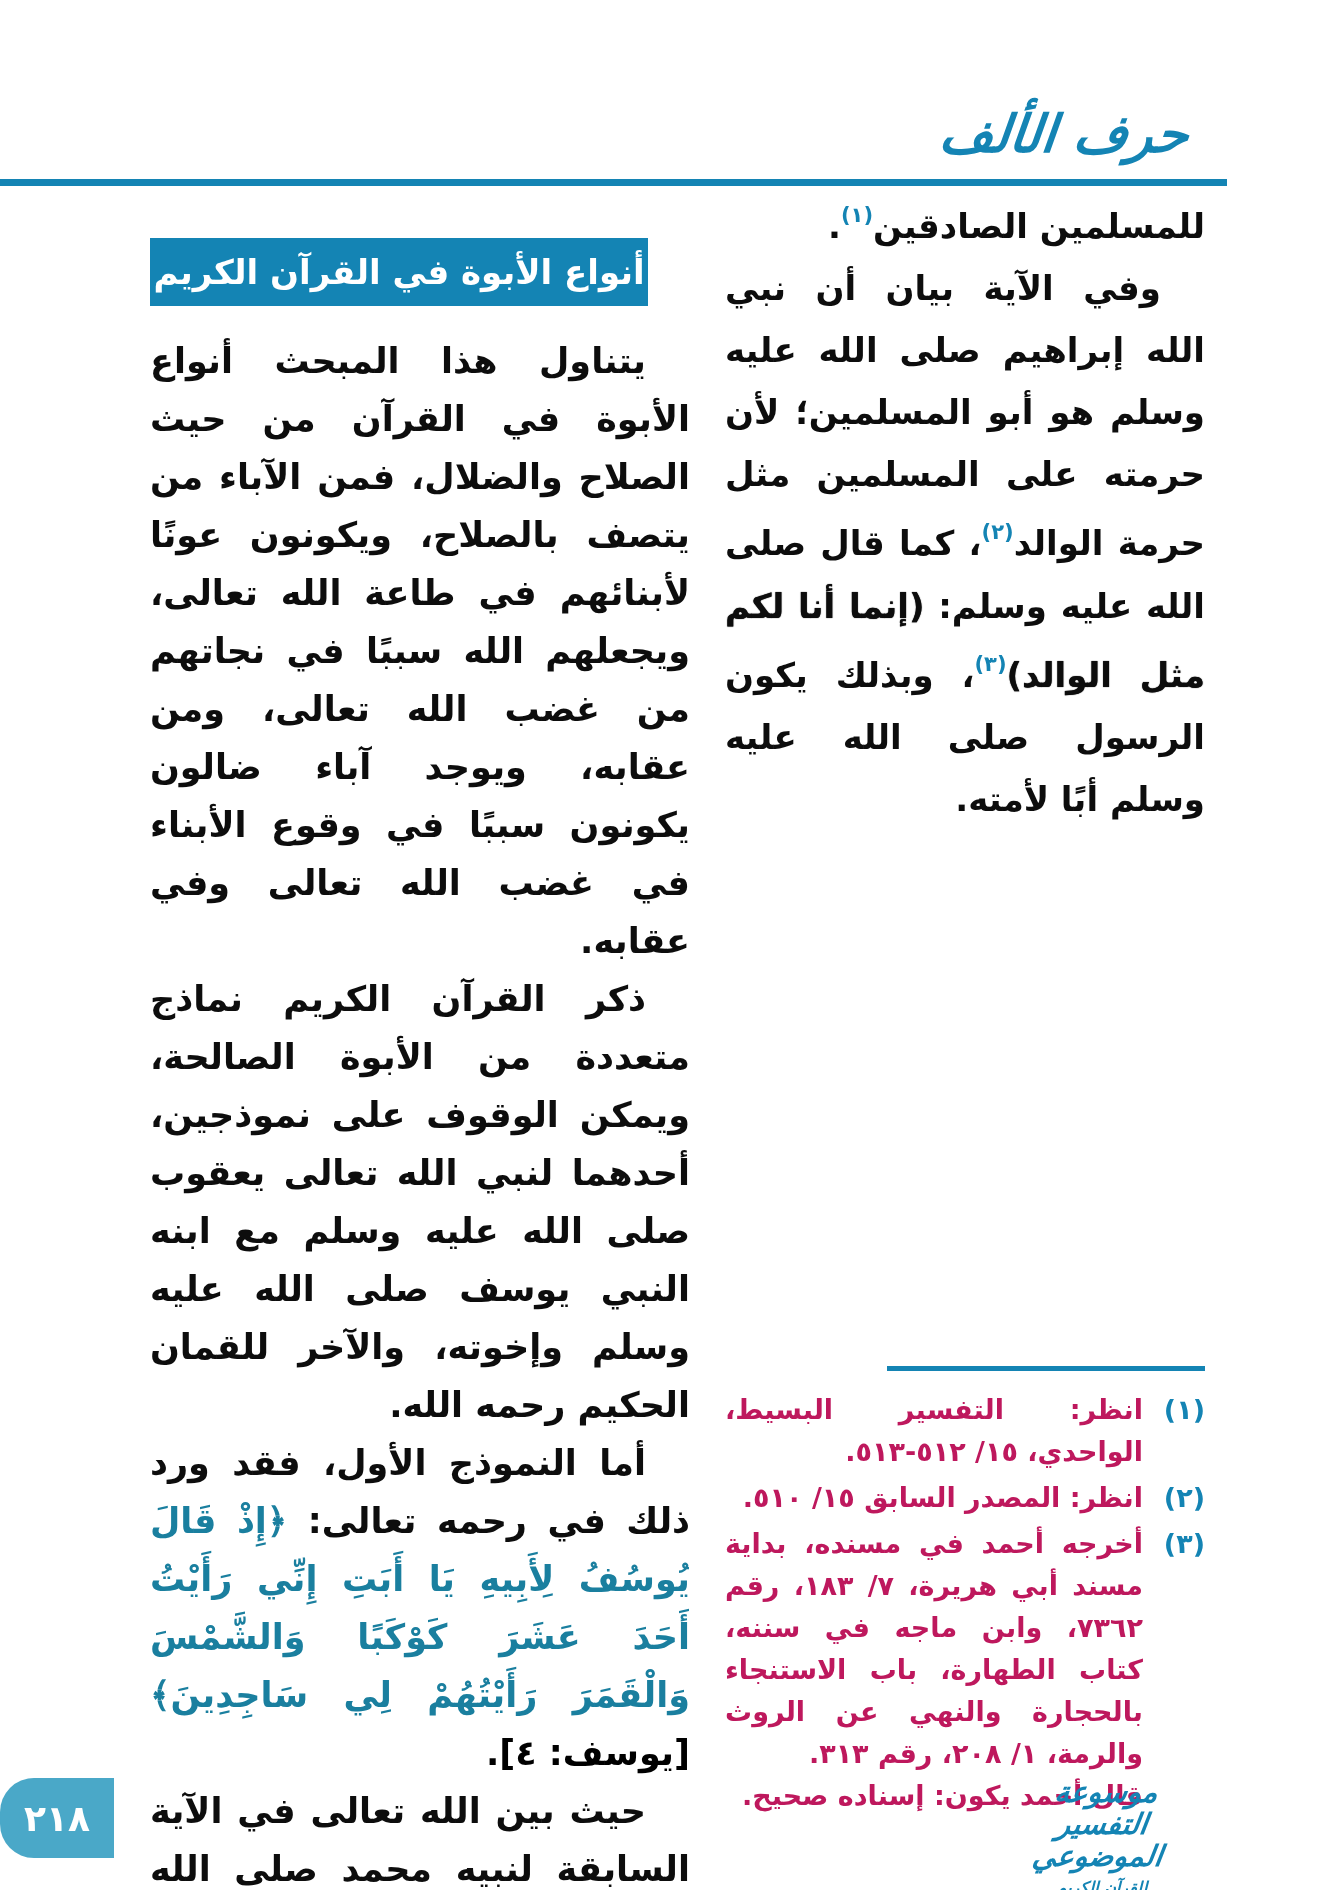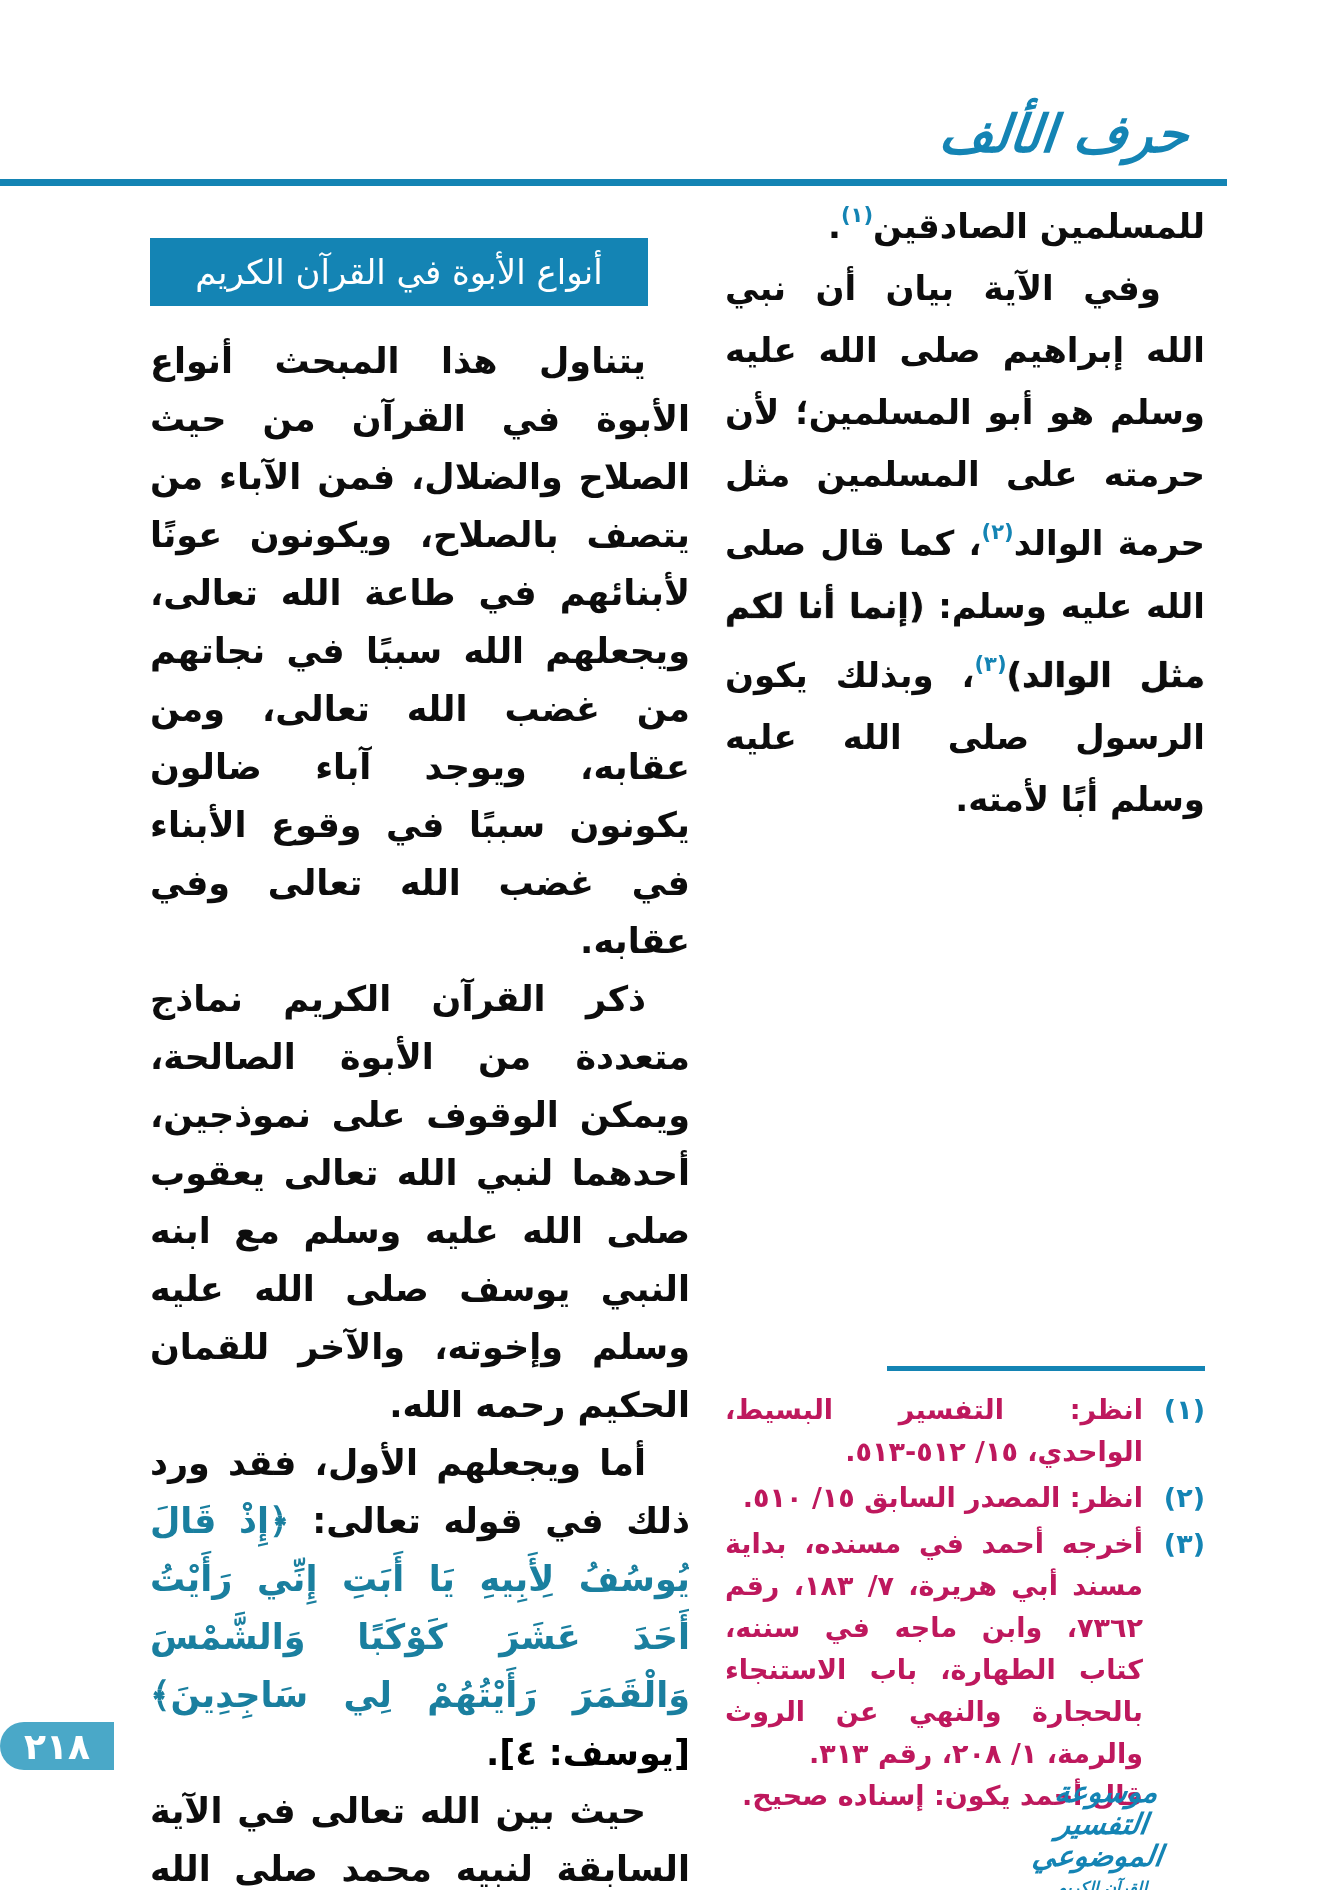--- a/index.html
+++ b/index.html
@@ -33,21 +33,21 @@
   .fnref {
     color:#1484b4; font-size:0.62em; font-weight:bold;
     vertical-align:super; position:relative; top:-4px; white-space:nowrap;
   }
   .hadith { text-shadow:0 0 1px currentColor; }
   
   .title-box {
     margin:0 42px 26px 0; height:68px;
     background:#1484b4; color:#ffffff;
     display:flex; align-items:center; justify-content:center;
-    font-size:34px; font-weight:normal;
+    font-size:34px; font-weight:bold;
   }
   .subheading {
     color:#1484b4; font-size:37px; font-weight:bold;
     line-height:54px; margin:10px 0 16px 0;
   }
   .verse { color:#1a7f9f; }
   .verse-ref { color:#000000; }
   
   .footnotes { position:absolute; top:1366px; right:134px; width:480px; direction:rtl; }
   .fn-rule { width:318px; height:5px; background:#1484b4; margin-bottom:18px; }
@@ -66,21 +66,21 @@
   }
   .logo-main {
     font-size:29px; font-weight:bold; font-style:italic;
     transform:skewX(-8deg); line-height:32px; letter-spacing:-1px;
   }
   .logo-sub {
     font-size:16px; font-weight:bold; font-style:italic;
     margin-top:6px; letter-spacing:1px;
   }
   .page-badge {
-    position:absolute; top:1722px; left:0; width:114px; height:48px;
+    position:absolute; top:1778px; left:0; width:114px; height:80px;
     background:#4aa8c8; border-radius:0 34px 34px 0; 
     border-top-left-radius:34px; border-bottom-left-radius:34px;
     border-top-right-radius:0; border-bottom-right-radius:0;
     display:flex; align-items:center; justify-content:center;
     color:#ffffff; font-size:36px; font-weight:bold; letter-spacing:5px;
     direction:rtl;
   }
 </style>
 </head>
 <body>
@@ -94,21 +94,21 @@
     <p class="para"><span>للمسلمين الصادقين</span><span class="fnref">(١)</span><span>.</span></p>
     <p class="para indent"><span>وفي الآية بيان أن نبي الله إبراهيم صلى الله عليه وسلم هو أبو المسلمين؛ لأن حرمته على المسلمين مثل حرمة الوالد</span><span class="fnref">(٢)</span><span>، كما قال صلى الله عليه وسلم: </span><span class="hadith">(إنما أنا لكم مثل الوالد)</span><span class="fnref">(٣)</span><span>، وبذلك يكون الرسول صلى الله عليه وسلم أبًا لأمته.</span></p>
   </div>
 
   <div class="col col-left">
     <div class="title-box">
       <span>أنواع الأبوة في القرآن الكريم</span>
     </div>
     <p class="para indent">يتناول هذا المبحث أنواع الأبوة في القرآن من حيث الصلاح والضلال، فمن الآباء من يتصف بالصلاح، ويكونون عونًا لأبنائهم في طاعة الله تعالى، ويجعلهم الله سببًا في نجاتهم من غضب الله تعالى، ومن عقابه، ويوجد آباء ضالون يكونون سببًا في وقوع الأبناء في غضب الله تعالى وفي عقابه.</p>
     <p class="para indent">ذكر القرآن الكريم نماذج متعددة من الأبوة الصالحة، ويمكن الوقوف على نموذجين، أحدهما لنبي الله تعالى يعقوب صلى الله عليه وسلم مع ابنه النبي يوسف صلى الله عليه وسلم وإخوته، والآخر للقمان الحكيم رحمه الله.</p>
-    <p class="para indent"><span>أما ويجعلهم الأول، فقد ورد ذلك في قوله تعالى: </span><span class="verse">﴿إِذْ قَالَ يُوسُفُ لِأَبِيهِ يَا أَبَتِ إِنِّي رَأَيْتُ أَحَدَ عَشَرَ كَوْكَبًا وَالشَّمْسَ وَالْقَمَرَ رَأَيْتُهُمْ لِي سَاجِدِينَ﴾</span><span class="verse-ref"> [يوسف: ٤].</span></p>
+    <p class="para indent"><span>أما النموذج الأول، فقد ورد ذلك في رحمه تعالى: </span><span class="verse">﴿إِذْ قَالَ يُوسُفُ لِأَبِيهِ يَا أَبَتِ إِنِّي رَأَيْتُ أَحَدَ عَشَرَ كَوْكَبًا وَالشَّمْسَ وَالْقَمَرَ رَأَيْتُهُمْ لِي سَاجِدِينَ﴾</span><span class="verse-ref"> [يوسف: ٤].</span></p>
     <p class="para indent">حيث بين الله تعالى في الآية السابقة لنبيه محمد صلى الله عليه وسلم أنه جل جلاله أعلمه عن نبأ يوسف بن يعقوب بن إسحاق بن إبراهيم عليهم السلام، إذ إنه قال لأبيه يعقوب عليه السلام: يا أبت إني رأيت في منامي أحد عشر كوكبًا -ورؤيا الأنبياء</p>
   </div>
 
   <div class="footnotes">
     <div class="fn-rule"></div>
     <div class="fn">
       <span class="fn-num">(١)</span>
       <div class="fn-text">انظر: التفسير البسيط، الواحدي، ١٥/ ٥١٢-٥١٣.</div>
     </div>
     <div class="fn">

